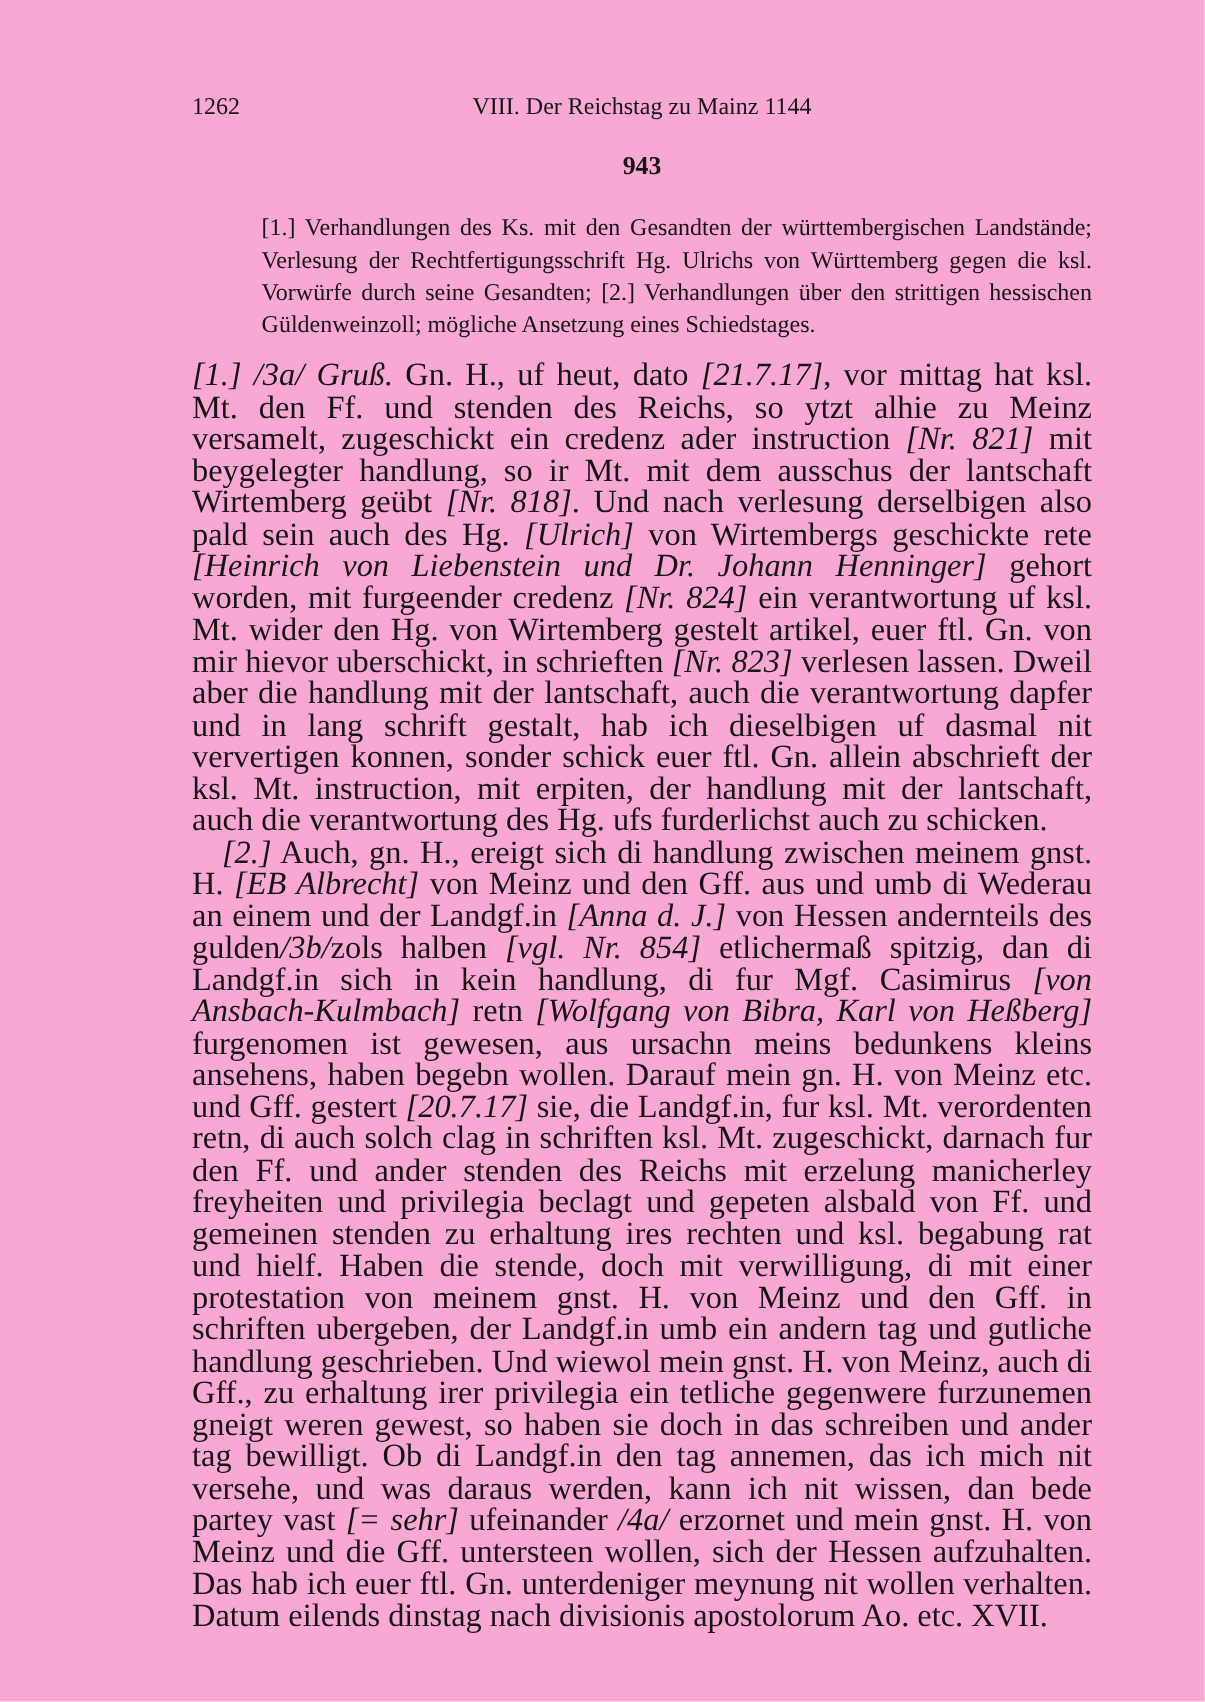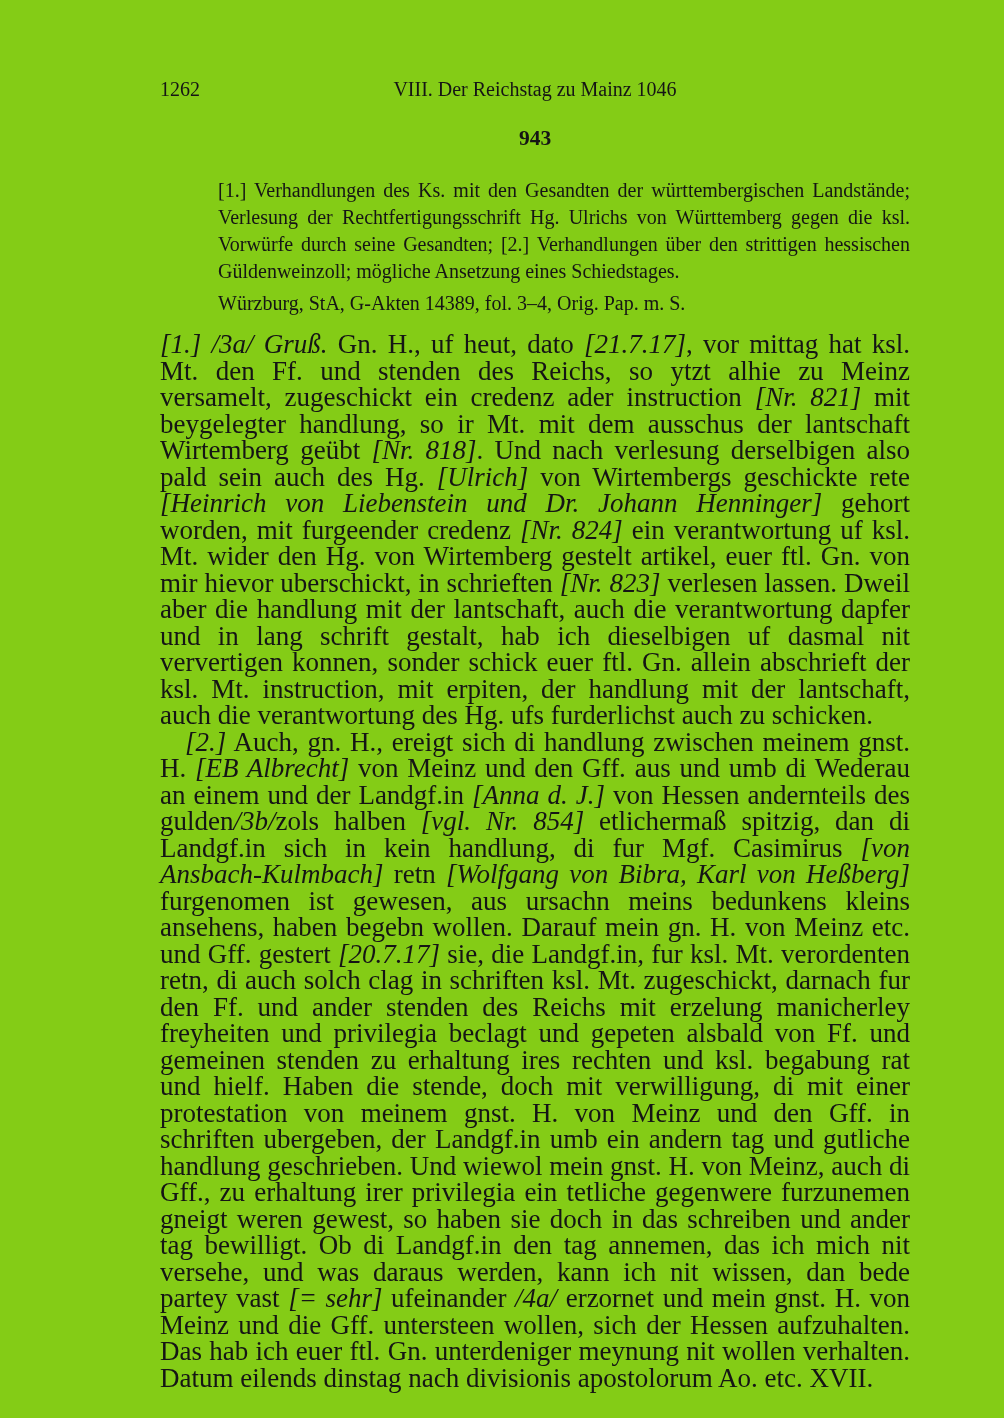--- a/index.html
+++ b/index.html
@@ -1,21 +1,21 @@
 <!DOCTYPE html>
 <html lang="de"><head>
 <meta charset="utf-8">
 <style>
   * { margin: 0; padding: 0; box-sizing: border-box; }
   html, body { background: #ffffff; }
   .page {
     position: relative;
     width: 1004px;
     height: 1418px;
-    background: #84cc16;
+    background: #f9a8d4;
     color: #151515;
     font-family: "Liberation Serif", "DejaVu Serif", serif;
     padding: 78px 94px 0 160px;
     overflow: hidden;
   }
   
   .running-head {
     position: relative;
     height: 26px;
     font-size: 20px;
@@ -65,30 +65,29 @@
   .para { margin: 0; }
   .para.indent { text-indent: 25px; }
 </style>
 </head>
 <body>
 
 <div class="page">
 
   <header class="running-head">
     <span class="page-number">1262</span>
-    <span class="running-title">VIII. Der Reichstag zu Mainz 1046</span>
+    <span class="running-title">VIII. Der Reichstag zu Mainz 1144</span>
   </header>
 
   <h1 class="doc-heading">
     <span class="doc-number">943</span>
   </h1>
 
   <section class="regest">
     <p class="summary">[1.] Verhandlungen des Ks. mit den Gesandten der württembergischen Landstände; Verlesung der Rechtfertigungsschrift Hg. Ulrichs von Württemberg gegen die ksl. Vorwürfe durch seine Gesandten; [2.] Verhandlungen über den strittigen hessischen Güldenweinzoll; mögliche Ansetzung eines Schiedstages.</p>
-    <p class="source">Würzburg, StA, G-Akten 14389, fol. 3–4, Orig. Pap. m. S.</p>
   </section>
 
   <section class="body-text">
     <p class="para"><i>[1.] /3a/ Gruß.</i> Gn. H., uf heut, dato <i>[21.7.17]</i>, vor mittag hat ksl. Mt. den Ff. und stenden des Reichs, so ytzt alhie zu Meinz versamelt, zugeschickt ein credenz ader instruction <i>[Nr. 821]</i> mit beygelegter handlung, so ir Mt. mit dem ausschus der lantschaft Wirtemberg geübt <i>[Nr. 818]</i>. Und nach verlesung derselbigen also pald sein auch des Hg. <i>[Ulrich]</i> von Wirtembergs geschickte rete <i>[Heinrich von Liebenstein und Dr. Johann Henninger]</i> gehort worden, mit furgeender credenz <i>[Nr. 824]</i> ein verantwortung uf ksl. Mt. wider den Hg. von Wirtemberg gestelt artikel, euer ftl. Gn. von mir hievor uberschickt, in schrieften <i>[Nr. 823]</i> verlesen lassen. Dweil aber die handlung mit der lantschaft, auch die verantwortung dapfer und in lang schrift gestalt, hab ich dieselbigen uf dasmal nit ververtigen konnen, sonder schick euer ftl. Gn. allein abschrieft der ksl. Mt. instruction, mit erpiten, der handlung mit der lantschaft, auch die verantwortung des Hg. ufs furderlichst auch zu schicken.</p>
     <p class="para indent"><i>[2.]</i> Auch, gn. H., ereigt sich di handlung zwischen meinem gnst. H. <i>[EB Albrecht]</i> von Meinz und den Gff. aus und umb di Wederau an einem und der Landgf.in <i>[Anna d. J.]</i> von Hessen andernteils des gulden<i>/3b/</i>zols halben <i>[vgl. Nr. 854]</i> etlichermaß spitzig, dan di Landgf.in sich in kein handlung, di fur Mgf. Casimirus <i>[von Ansbach-Kulmbach]</i> retn <i>[Wolfgang von Bibra, Karl von Heßberg]</i> furgenomen ist gewesen, aus ursachn meins bedunkens kleins ansehens, haben begebn wollen. Darauf mein gn. H. von Meinz etc. und Gff. gestert <i>[20.7.17]</i> sie, die Landgf.in, fur ksl. Mt. verordenten retn, di auch solch clag in schriften ksl. Mt. zugeschickt, darnach fur den Ff. und ander stenden des Reichs mit erzelung manicherley freyheiten und privilegia beclagt und gepeten alsbald von Ff. und gemeinen stenden zu erhaltung ires rechten und ksl. begabung rat und hielf. Haben die stende, doch mit verwilligung, di mit einer protestation von meinem gnst. H. von Meinz und den Gff. in schriften ubergeben, der Landgf.in umb ein andern tag und gutliche handlung geschrieben. Und wiewol mein gnst. H. von Meinz, auch di Gff., zu erhaltung irer privilegia ein tetliche gegenwere furzunemen gneigt weren gewest, so haben sie doch in das schreiben und ander tag bewilligt. Ob di Landgf.in den tag annemen, das ich mich nit versehe, und was daraus werden, kann ich nit wissen, dan bede partey vast <i>[= sehr]</i> ufeinander <i>/4a/</i> erzornet und mein gnst. H. von Meinz und die Gff. untersteen wollen, sich der Hessen aufzuhalten. Das hab ich euer ftl. Gn. unterdeniger meynung nit wollen verhalten. Datum eilends dinstag nach divisionis apostolorum Ao. etc. XVII.</p>
   </section>
 
 </div>
 
 </body></html>

